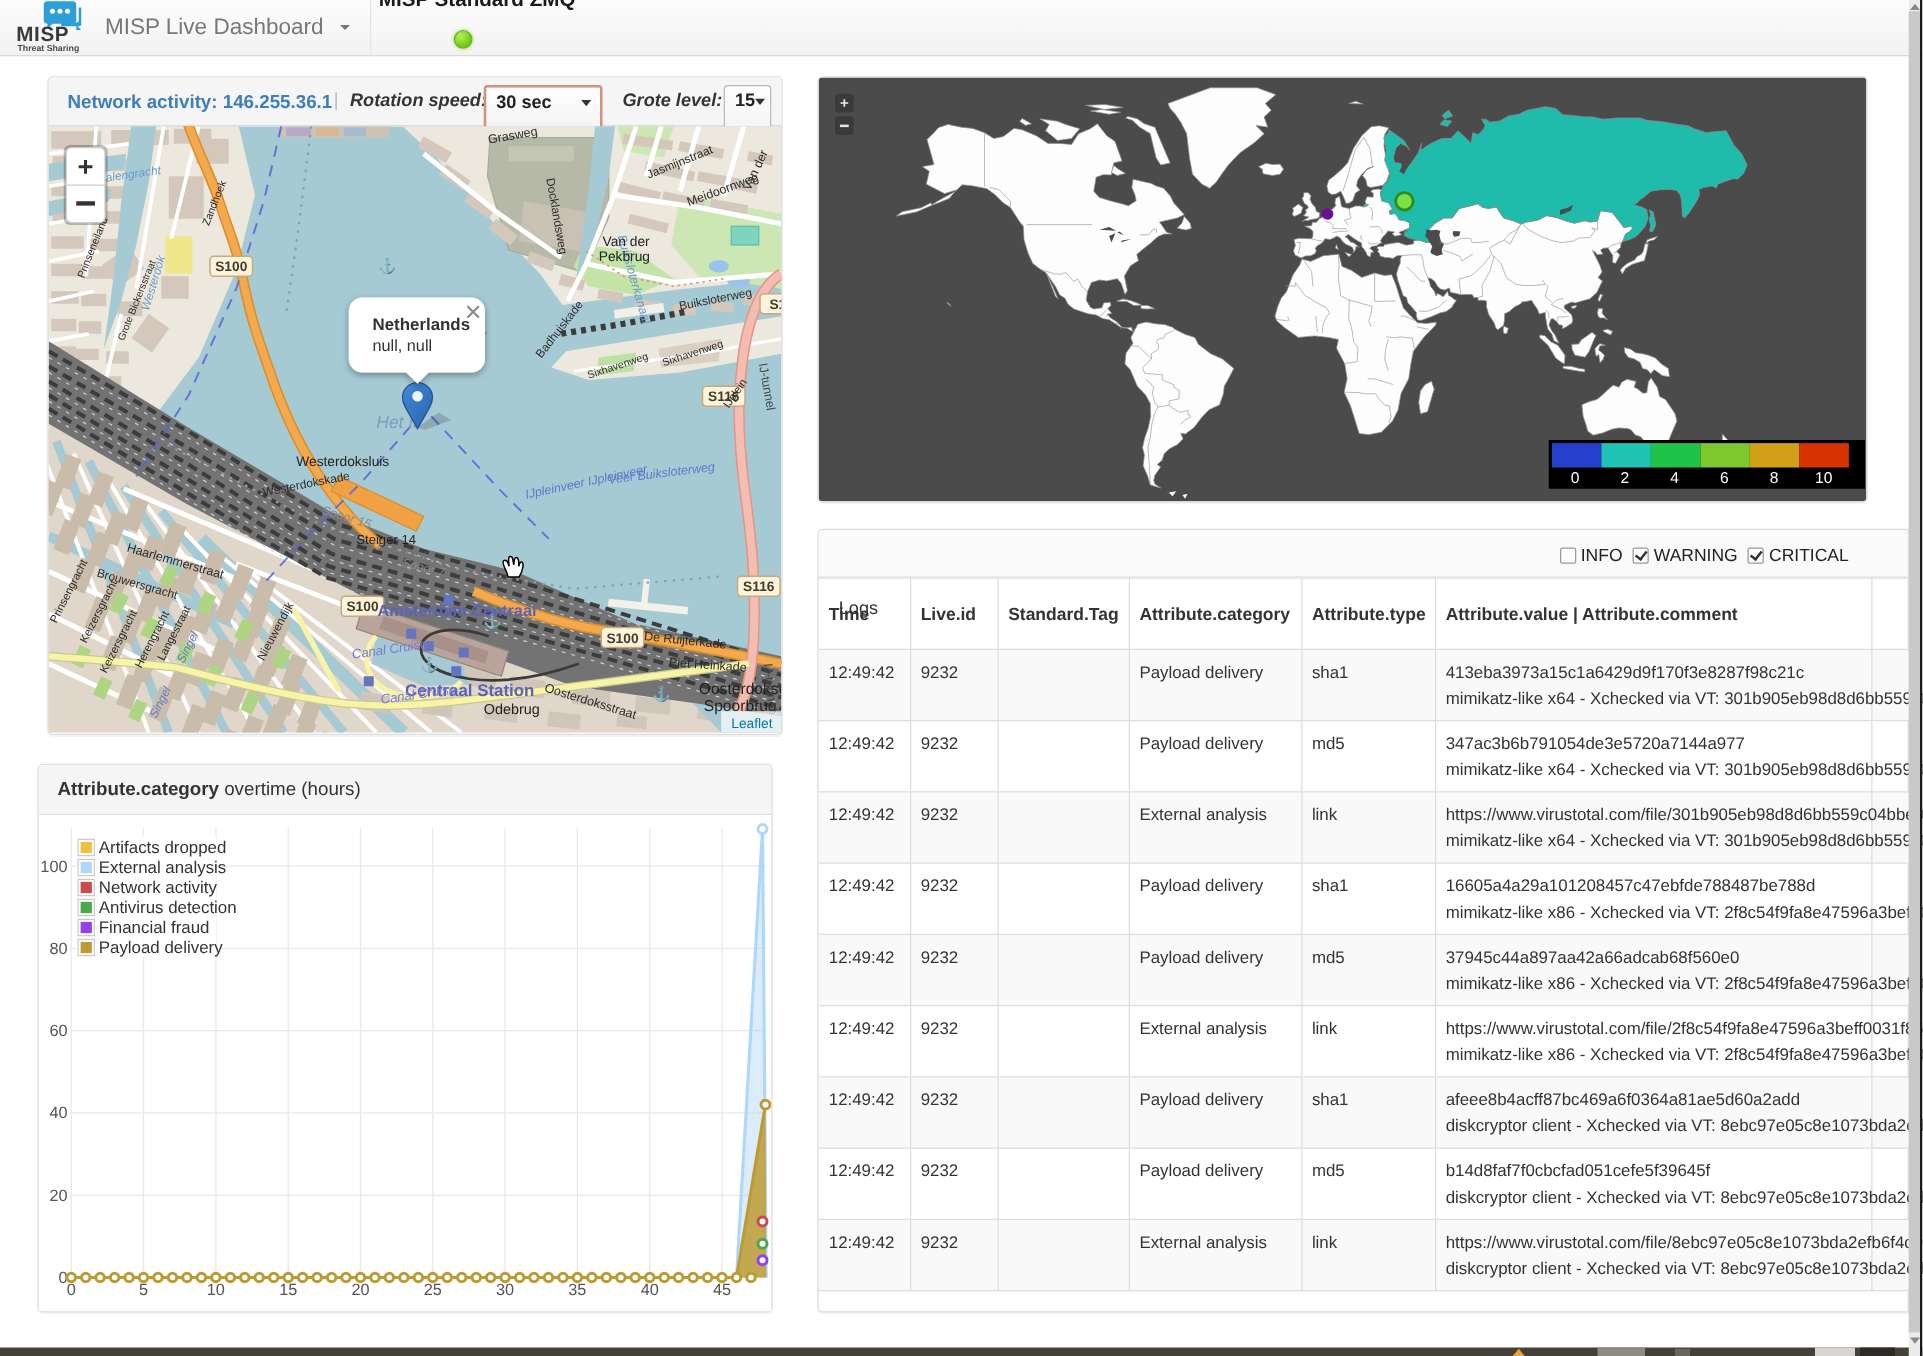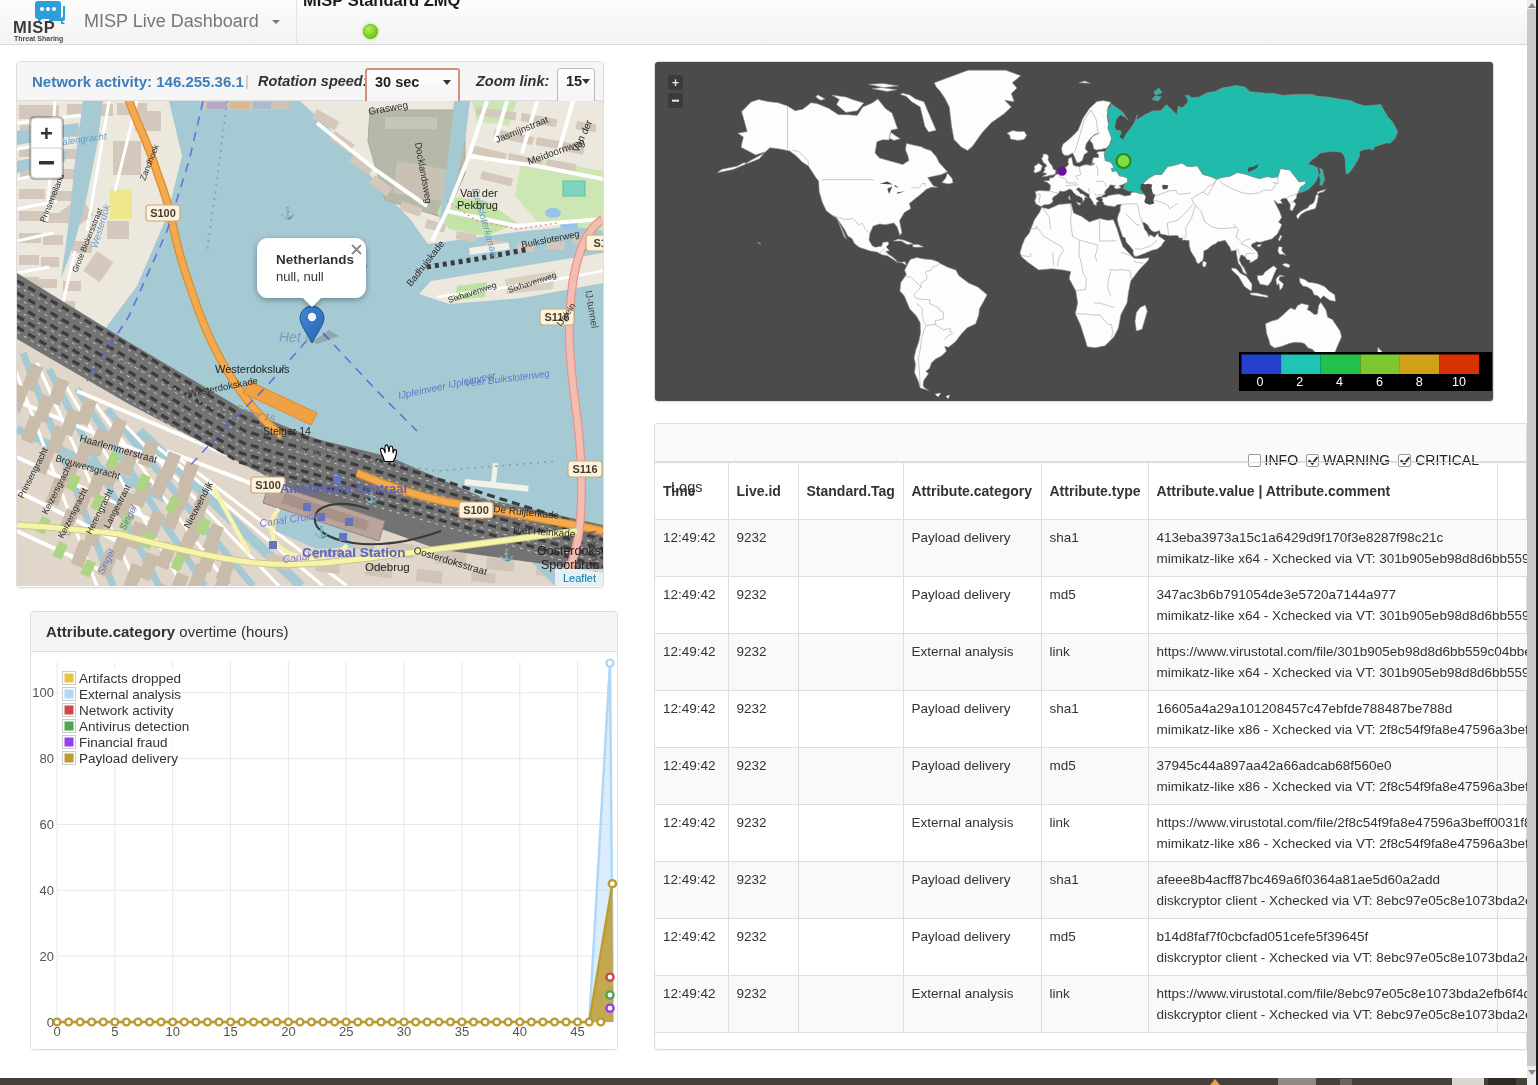--- a/index.html
+++ b/index.html
@@ -16,39 +16,39 @@
   vertical-align:middle; }
 #navdiv1 { position:absolute; left:296px; top:0; width:1px; height:45px; background:#e4e4e4; }
 #zmqtitle { position:absolute; left:303px; top:-9px; font-size:16.5px; font-weight:bold; color:#1a1a1a; }
 #zmqled { position:absolute; left:363px; top:24px; width:15px; height:15px; border-radius:50%;
   background:radial-gradient(circle at 35% 30%, #b6ef58, #7ed321 55%, #5ea810);
   border:1px solid #69b31c; box-shadow:0 0 3px rgba(126,211,33,.8); }
 
 .panel { position:absolute; background:#fff; border:1px solid #ddd; border-radius:4px;
   box-shadow:0 1px 1px rgba(0,0,0,.05); }
 .phead { background:#f5f5f5; border-bottom:1px solid #ddd; border-radius:3px 3px 0 0; }
-#panel-map   { left:16px; top:61px;  width:588px; height:527px; }
+#panel-map   { left:38px; top:61px;  width:588px; height:527px; }
 #panel-map .phead { height:39px; }
 #panel-chart { left:30px; top:611px; width:588px; height:439px; }
 #panel-chart .phead { height:40px; }
 #panel-world { left:654px; top:61px; width:840px; height:341px; }
 #panel-logs  { left:654px; top:423px; width:873px; height:627px; border-radius:4px 0 0 4px; }
 #maphead-txt { position:absolute; left:15px; top:11px; font-size:15px; }
 #maphead-txt .blue { color:#3d7ebd; font-weight:bold; }
 .sel { position:absolute; top:6px; height:42px; background:linear-gradient(#fefefe,#f2f2f2);
   border:1px solid #bbb; border-radius:3px; font-size:14.5px; font-weight:bold; color:#222;
   padding:4px 6px 16px 8px; }
 .sel .ar { position:absolute; right:7px; top:10px; width:0; height:0;
   border-left:4px solid transparent; border-right:4px solid transparent; border-top:5px solid #333; }
 #sel-rot { left:348px; width:95px; border:2px solid #d2917a; }
 #sel-zoom { left:540px; width:38px; }
 #chart-head-txt { position:absolute; left:15px; top:11px; font-size:15px; color:#333; }
 #logs-head { height:38px; background:#fafafa; border-bottom:1px solid #ddd; border-radius:3px 3px 0 0; }
 #logs-title { position:absolute; left:16px; top:11px; font-size:14.5px; color:#333;margin-top:44px; }
-#logs-checks { position:absolute; right:47px; top:12px; font-size:14px; color:#222;margin-top:16px; }
+#logs-checks { position:absolute; right:47px; top:12px; font-size:14px; color:#222; }
 .cb { display:inline-block; width:13px; height:13px; border:1px solid #999; border-radius:2px;
   background:#fff; vertical-align:-2px; margin-right:4px; position:relative; }
 .cb.on { background:#fff; }
 .cb.on:after { content:""; position:absolute; left:3px; top:0px; width:4px; height:7px;
   border:solid #333; border-width:0 2px 2px 0; transform:rotate(38deg); }
 .cbgap { margin-left:8px; }
 
 #logtable { position:absolute; left:0px; top:38px; width:872px; border-collapse:collapse;
   table-layout:fixed; font-size:13.5px; color:#333; }
 #logtable th, #logtable td { border:1px solid #ddd; padding:7px 8px; vertical-align:top;
@@ -90,21 +90,21 @@
     <div id="zmqtitle">MISP Standard ZMQ</div>
     <div id="zmqled"></div>
   </div>
 
   <div class="panel" id="panel-map">
     <div class="phead">
       <div id="maphead-txt"><span class="blue">Network activity: 146.255.36.1</span></div>
       <div style="position:absolute;left:228px;top:10px;color:#bbb;font-size:15px;">|</div>
       <div style="position:absolute;left:241px;top:11px;font-size:14.5px;"><i><b style="color:#333">Rotation speed:</b></i></div>
       <div class="sel" id="sel-rot">30 sec<span class="ar"></span></div>
-      <div id="maphead-txt2" style="position:absolute;left:459px;top:11px;font-size:14.5px;"><i><b style="color:#333">Zoom link:</b></i></div>
+      <div id="maphead-txt2" style="position:absolute;left:459px;top:11px;font-size:14.5px;"><i><b style="color:#333">Grote level:</b></i></div>
       <div class="sel" id="sel-zoom">15<span class="ar" style="right:4px"></span></div>
     </div>
     <svg width="586" height="485" viewBox="0 0 586 485" style="position:absolute;left:0;top:39px" xmlns="http://www.w3.org/2000/svg">
         <defs>
           <linearGradient id="pin" x1="0" y1="0" x2="1" y2="1">
             <stop offset="0" stop-color="#3f8ad8"></stop>
             <stop offset="1" stop-color="#2c63b0"></stop>
           </linearGradient>
           <filter id="sh" x="-30%" y="-30%" width="160%" height="160%">
             <feDropShadow dx="0" dy="2" stdDeviation="3" flood-color="#000" flood-opacity="0.35"></feDropShadow>

